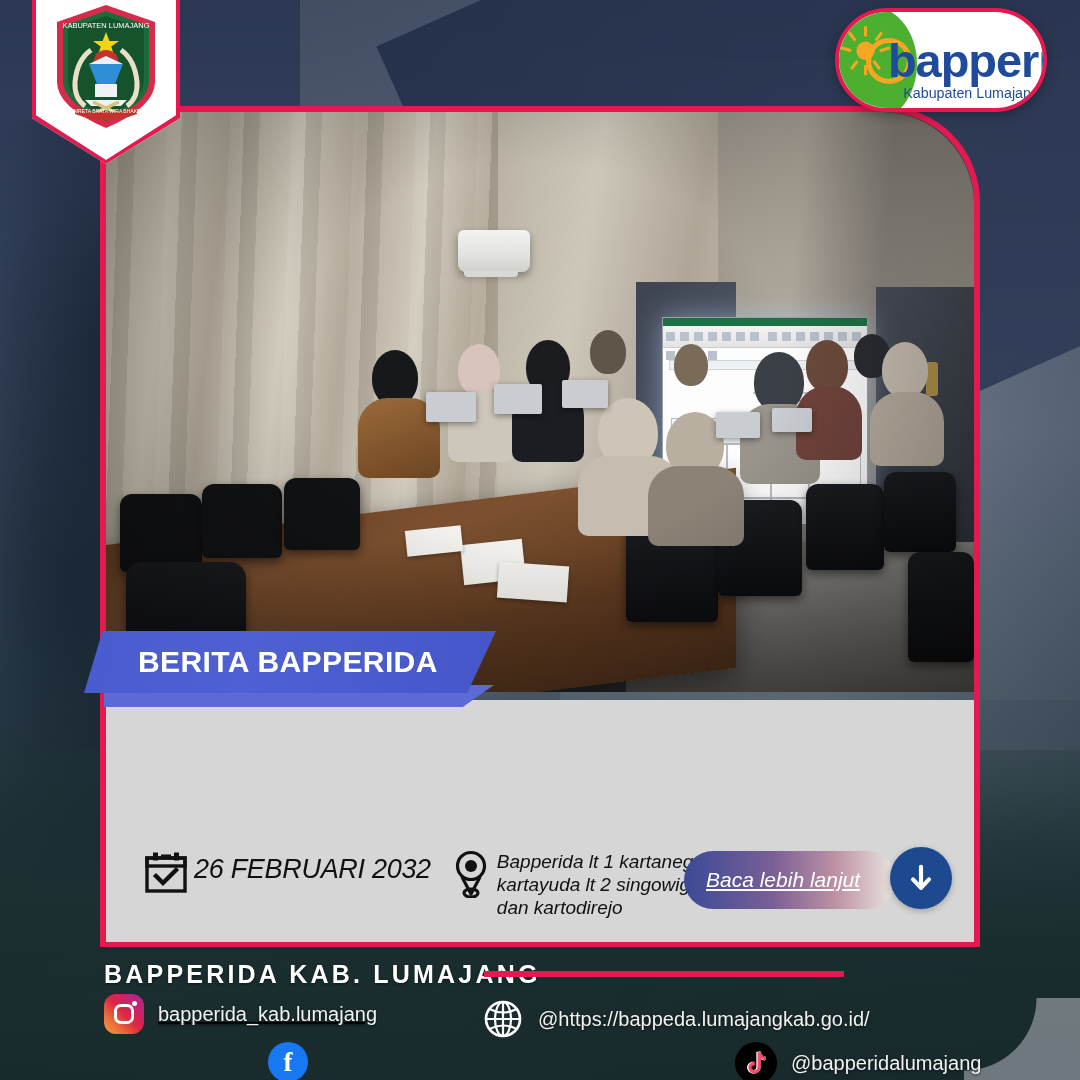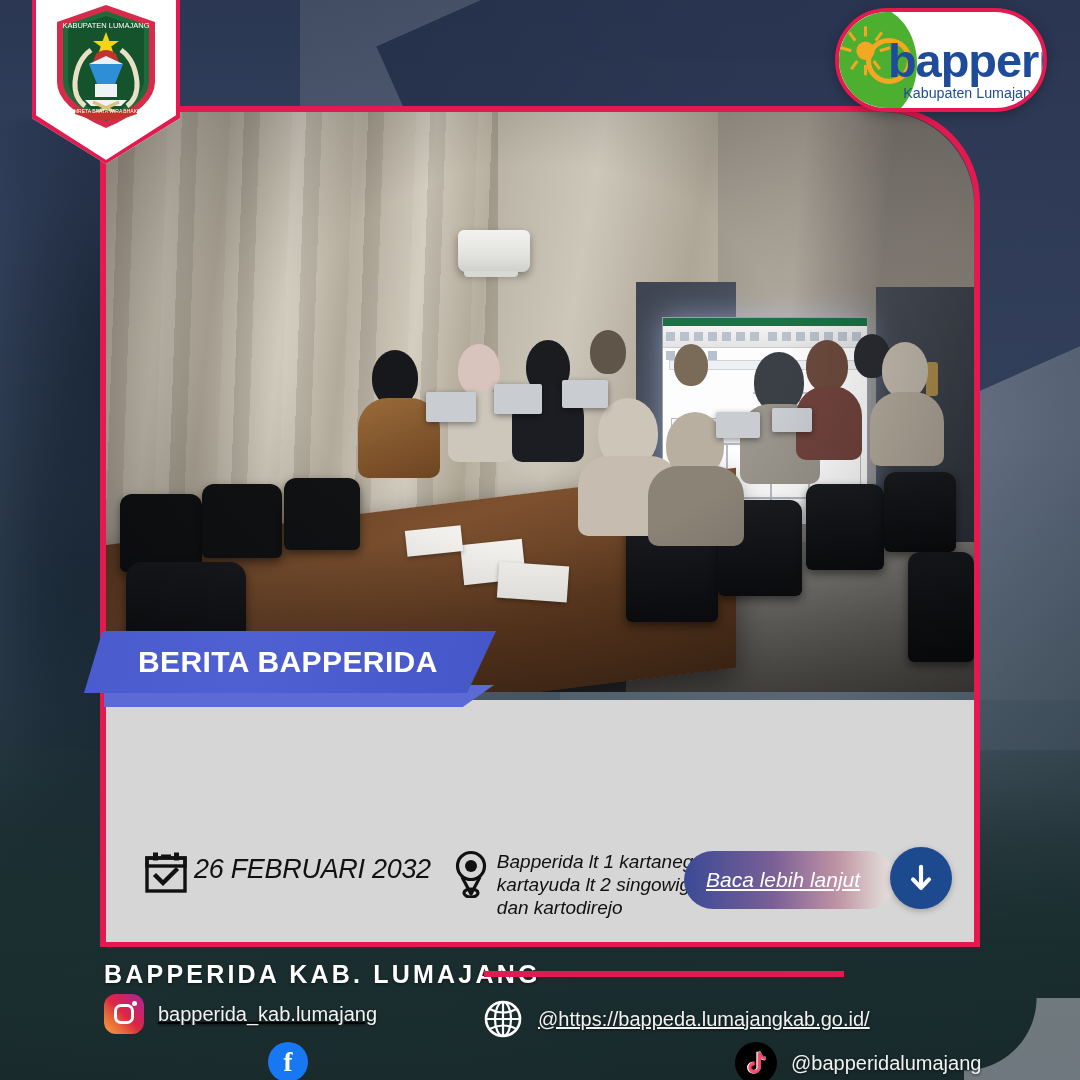--- a/index.html
+++ b/index.html
@@ -197,21 +197,21 @@
   .foot-rule-top{ position:absolute; left:100px; top:0; width:880px; height:5px; background:#e3194f; }
   .foot-title{
     position:absolute; left:104px; top:18px; color:#fff; font-weight:bold;
     font-size:25px; letter-spacing:3.2px; white-space:nowrap;
     text-shadow:0 1px 3px rgba(0,0,0,.55);
   }
   .foot-dash{ position:absolute; left:484px; top:29px; width:360px; height:6px; background:#e3194f; }
 
   .srow{ position:absolute; display:flex; align-items:center; gap:14px; }
   .srow .slabel{ color:#f2f2f2; font-size:20px; white-space:nowrap; text-shadow:0 1px 3px rgba(0,0,0,.6); }
-  .srow .slabel.link{ text-decoration:underline; }
+  .srow .slabel.link{ }
 
   .ig-icon{ width:40px; height:40px; border-radius:12px; position:relative;
     background:linear-gradient(45deg,#f9a03c 0%,#e6683c 28%,#dc2743 50%,#cc2366 70%,#a02a9c 100%); }
   .ig-icon i{ position:absolute; left:10px; top:10px; width:20px; height:20px; border:3px solid #fff; border-radius:7px; }
   .ig-icon b{ position:absolute; right:7px; top:7px; width:5px; height:5px; background:#fff; border-radius:50%; }
 
   .fb-icon{ width:40px; height:40px; border-radius:50%; background:#1877f2; color:#fff;
     display:flex; align-items:center; justify-content:center; font-weight:bold; font-size:27px; font-family:"Liberation Serif",serif; }
 
   .tt-icon{ width:42px; height:42px; border-radius:50%; background:#000; position:relative;

